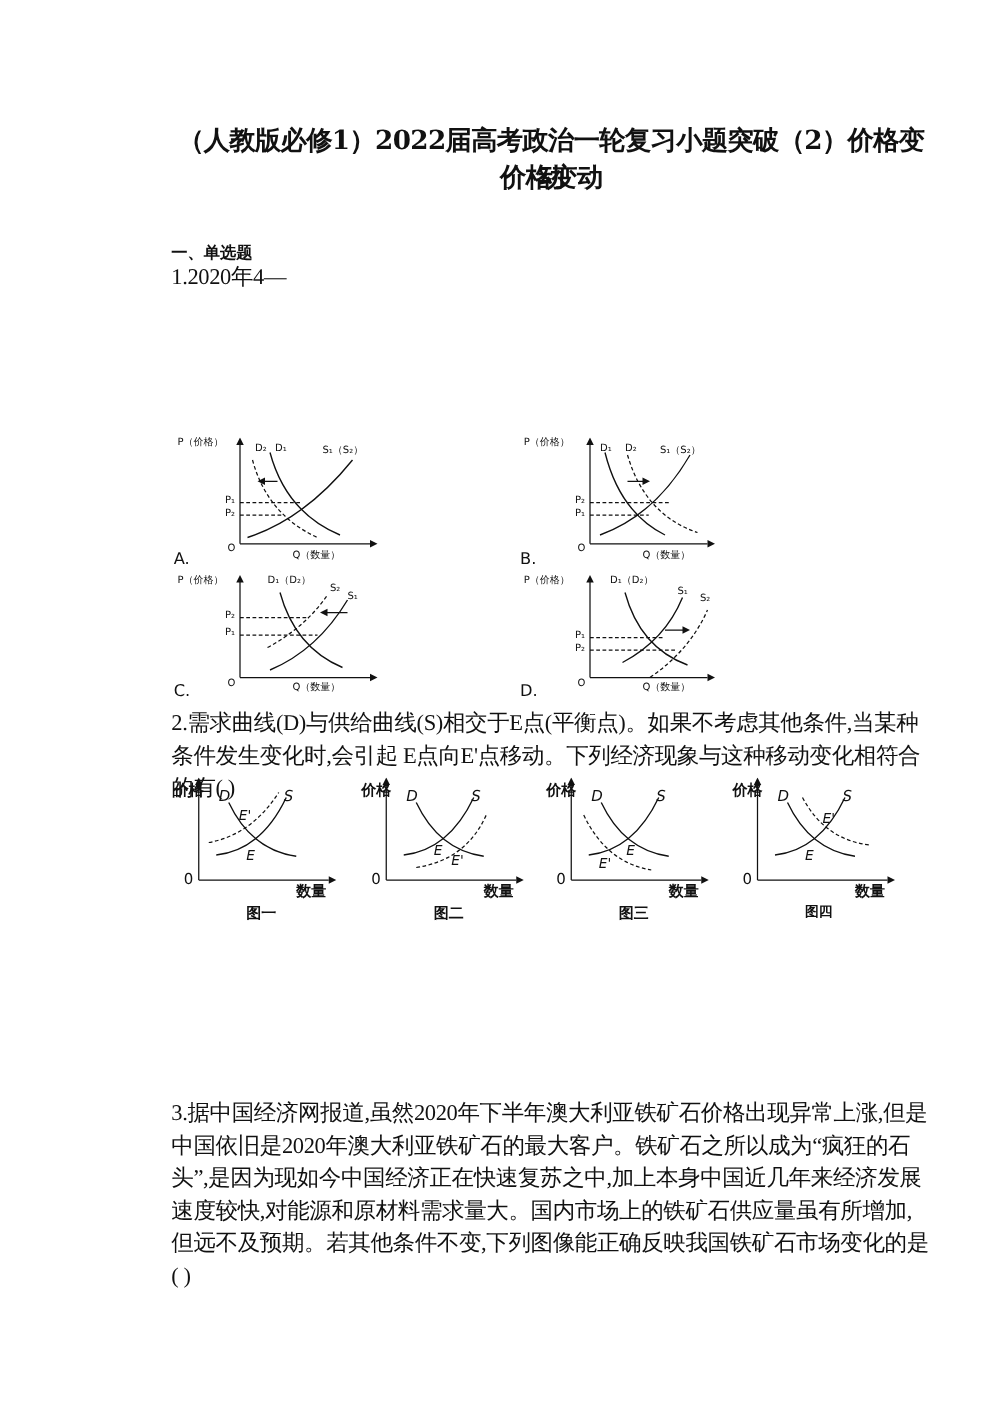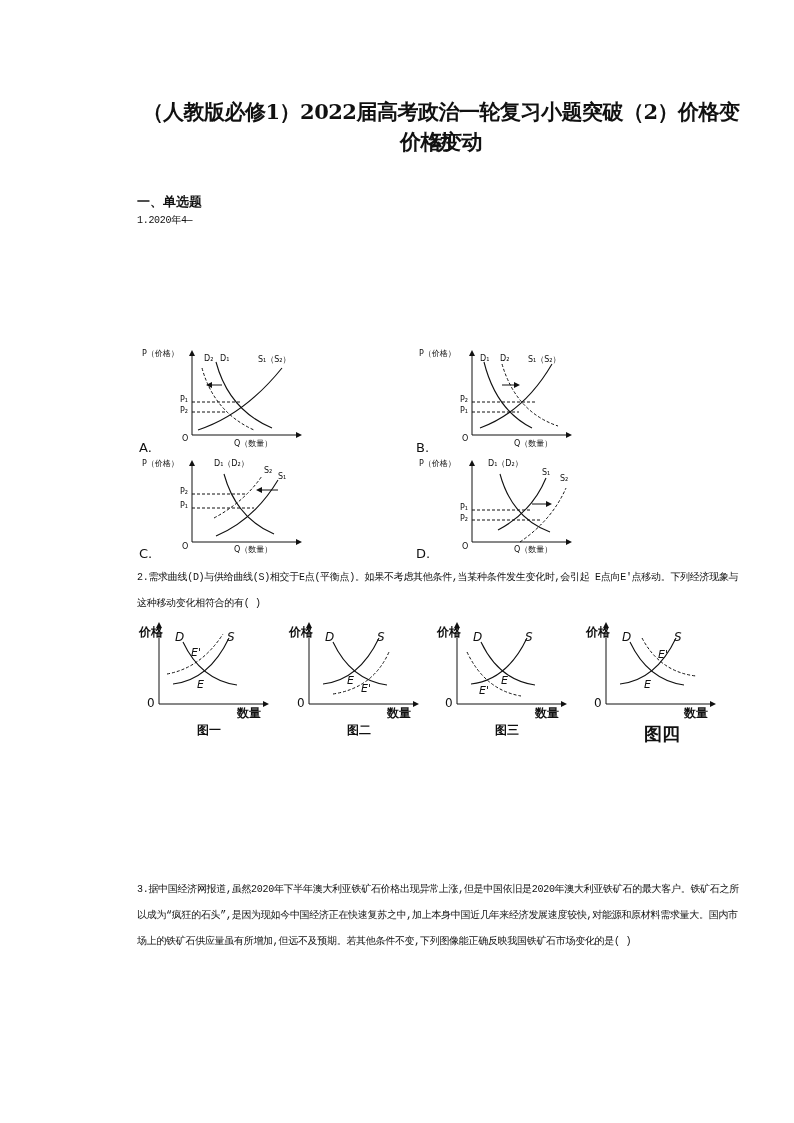--- a/index.html
+++ b/index.html
@@ -9,22 +9,22 @@
   .title { position: absolute; left: 90px; width: 614px; text-align: center;
            font-weight: bold; font-size: 21px; line-height: 30px; letter-spacing: -0.5px; }
   .title.l1 { top: 97px; }
   .title.l2 { top: 127px; }
   .info { position: absolute; top: 150px; left: 118px; font-size: 15px; line-height: 20px;
           font-family: "DejaVu Sans", "Liberation Sans", sans-serif; display: flex; }
   .info .field { display: flex; align-items: flex-end; }
   .info .blank { display: inline-block; width: 85px; border-bottom: 1px solid #111; height: 16px; margin-right: 2px; }
   .sec { position: absolute; left: 93px; top: 193px; font-weight: bold; font-size: 13px;
          font-family: "DejaVu Sans", "Liberation Sans", sans-serif; }
-  .text { position: absolute; left: 93px; width: 610px; font-size: 10px; line-height: 26px;
-          font-family: Liberation Mono, monospace; letter-spacing: -0.3px; }
+  .text { position: absolute; left: 93px; width: 610px; font-size: 18px; line-height: 26px;
+          font-family: Liberation Serif, serif; letter-spacing: -0.3px; }
   .q1head { top: 210px; line-height: 22px; }
   .q1 { top: 232px; }
   .chart { position: absolute; }
   .chart svg { display: block; }
   .optlabel { position: absolute; font-size: 13px; font-family: "DejaVu Sans", "Liberation Sans", sans-serif; }
   .q2 { top: 565px; }
   .stmts { top: 745px; }
   .choices { position: absolute; top: 830px; left: 93px; width: 610px; display: flex;
              font-size: 14px; font-family: "DejaVu Sans", "Liberation Sans", sans-serif; }
   .choices span { width: 137px; }
@@ -215,20 +215,20 @@
       <path d="M34,62 Q70,58 90,16" fill="none" stroke="#111" stroke-width="1.1"></path>
       <path d="M56,16 Q74,50 110,54" fill="none" stroke="#111" stroke-dasharray="3,2"></path>
     </svg>
     <span class="optlabel" style="left:0;top:2px;font-size:12px;font-weight:bold;">价格</span>
     <span class="optlabel" style="left:36px;top:8px;font-size:12px;font-style:italic;">D</span>
     <span class="optlabel" style="left:88px;top:8px;font-size:12px;font-style:italic;">S</span>
     <span class="optlabel" style="left:72px;top:26px;font-size:11px;font-style:italic;">E'</span>
     <span class="optlabel" style="left:58px;top:56px;font-size:11px;font-style:italic;">E</span>
     <span class="optlabel" style="left:8px;top:74px;font-size:12px;">0</span>
     <span class="optlabel" style="left:98px;top:83px;font-size:12px;font-weight:bold;">数量</span>
-    <span class="optlabel" style="left:58px;top:100px;font-size:18px;font-weight:bold;">图四</span>
+    <span class="optlabel" style="left:58px;top:100px;font-size:11px;font-weight:bold;">图四</span>
   </div>
 
 
 
   <div class="text q3">3.据中国经济网报道,虽然2020年下半年澳大利亚铁矿石价格出现异常上涨,但是中国依旧是2020年澳大利亚铁矿石的最大客户。铁矿石之所以成为“疯狂的石头”,是因为现如今中国经济正在快速复苏之中,加上本身中国近几年来经济发展速度较快,对能源和原材料需求量大。国内市场上的铁矿石供应量虽有所增加,但远不及预期。若其他条件不变,下列图像能正确反映我国铁矿石市场变化的是(   )</div>
 
 </div>
 
 </body></html>

